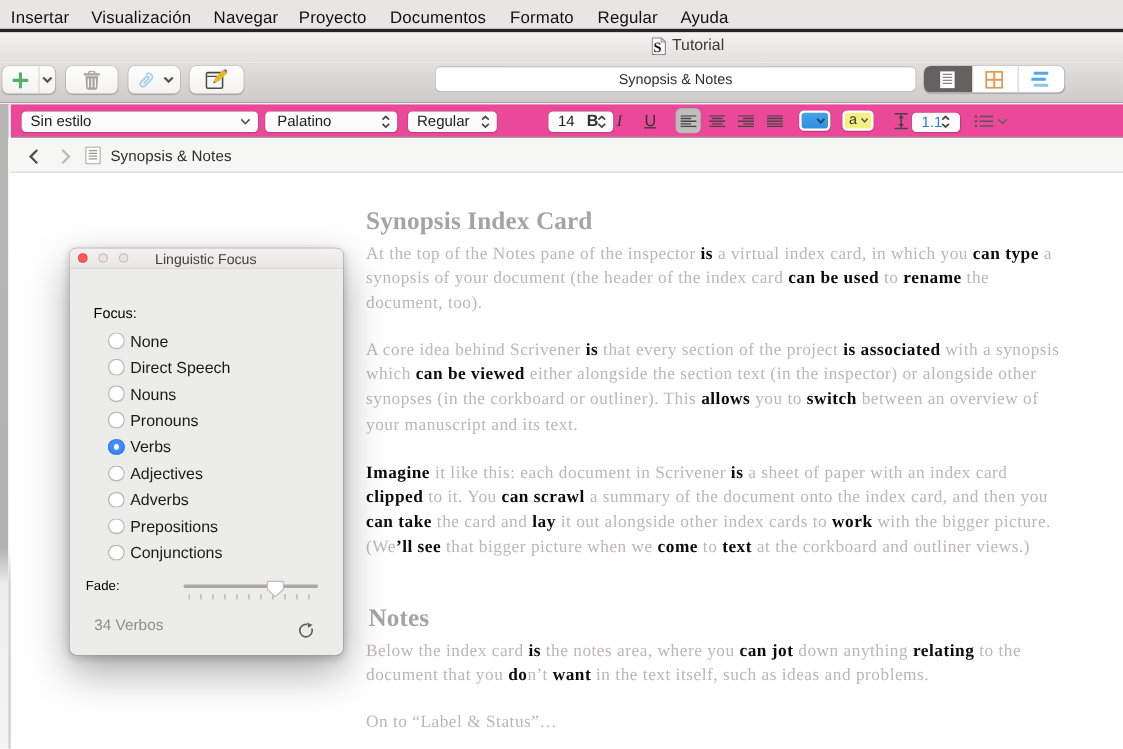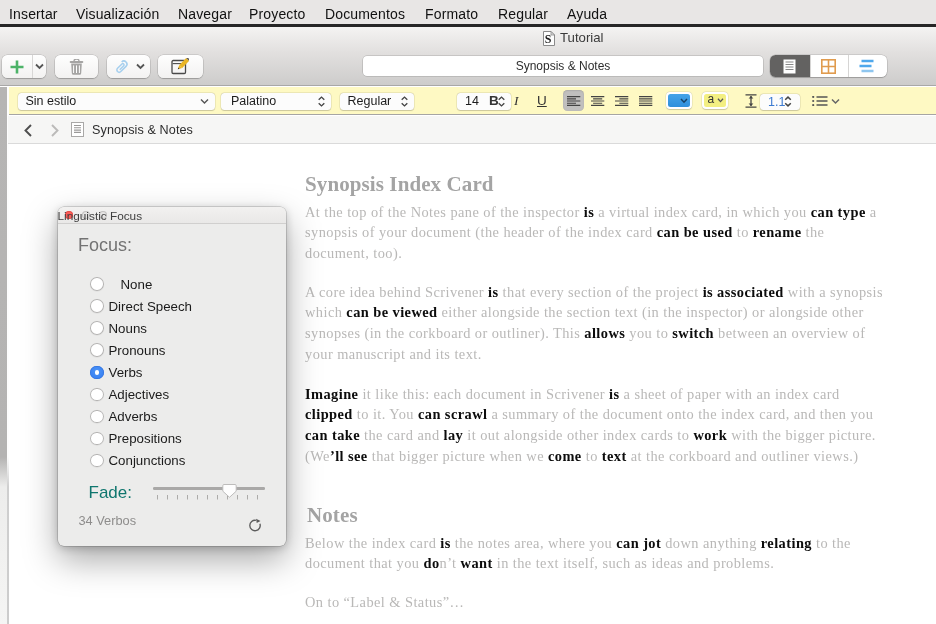--- a/index.html
+++ b/index.html
@@ -17,21 +17,21 @@
   #titlebar { left:0; top:26.5px; width:936px; height:25.5px;
               background:linear-gradient(#f4f3f2,#e2e0df); }
   #toolbar  { left:0; top:52px; width:936px; height:34px;
               background:linear-gradient(#e2e0df,#cdcccb);
               border-bottom:1px solid #a9a8a7; }
   .tbtn { position:absolute; top:3px; height:22.5px; border-radius:5.5px;
           background:linear-gradient(#fefefe,#f3f2f1);
           box-shadow:0 0 0 0.5px rgba(0,0,0,0.18), 0 1px 1px rgba(0,0,0,0.18); }
 
   
-  #formatbar { left:0; top:87px; width:936px; height:27.5px; background:#fef9c3;
+  #formatbar { left:0; top:87px; width:936px; height:27.5px; background:#ec4899;
                border-bottom:1.5px solid #a6a5a4; }
   .fbox { position:absolute; top:6px; height:17px; background:#fcfcfc; border-radius:3.5px;
           box-shadow:0 0 0 0.5px rgba(0,0,0,0.12), 0 0.5px 1px rgba(0,0,0,0.15);
           font-size:12.5px; color:#1c1c1c; }
   .fbox .lbl { position:absolute; top:1.2px; }
   .stp { position:absolute; top:3.2px; width:9px; height:11px; color:#444; }
 
   
   #pathbar { left:8px; top:115.5px; width:928px; height:28px; background:#f6f6f5;
              border-bottom:1px solid #dadada; }
@@ -51,21 +51,21 @@
         letter-spacing:0.43px; }
   .bl b { color:#0c0c0c; font-weight:bold; }
 
   
   #panel { left:57.5px; top:207px; width:228px; height:339px; border-radius:6px;
            background:#ececeb; box-shadow:0 0 0 0.5px rgba(0,0,0,0.25), 0 14px 34px rgba(0,0,0,0.34), 0 2px 8px rgba(0,0,0,0.2); }
   #ptitle { position:absolute; left:0; top:0; width:100%; height:16.5px;
             border-radius:6px 6px 0 0; background:linear-gradient(#f2f1f0,#e9e8e7);
             border-bottom:1px solid #d0cfce; }
   .tl { position:absolute; top:4.2px; width:8.2px; height:8.2px; border-radius:50%; }
-  #ptitle .txt { position:absolute; width:100%; text-align:left; top:1.5px;
+  #ptitle .txt { position:absolute; width:100%; text-align:center; top:1.5px;
                  font-size:11.8px; color:#3f3f3f; }
   .radio { position:absolute; left:32.5px; width:13.5px; height:13.5px; border-radius:50%;
            background:#fff; box-shadow:inset 0 0 0 1px #b6b5b4, 0 0.5px 1px rgba(0,0,0,0.08); }
   .rlbl { position:absolute; left:51px; font-size:13.3px; color:#1b1b1b; white-space:nowrap; }
 </style>
 </head>
 <body>
 
 <div class="abs" id="menubar">
   <span style="left:9px">Insertar</span>
@@ -284,43 +284,43 @@
 
 <div class="abs ser bl" style="top:593.5px;">On to “Label &amp; Status”…</div>
 
 <div class="abs" id="panel">
   <div id="ptitle">
     <div class="tl" style="left:7.2px;background:#fc5b57;box-shadow:inset 0 0 0 0.8px rgba(200,50,40,0.5);"></div>
     <div class="tl" style="left:24.7px;background:#e6e5e4;box-shadow:inset 0 0 0 1px #c3c2c1;"></div>
     <div class="tl" style="left:41.1px;background:#e6e5e4;box-shadow:inset 0 0 0 1px #c3c2c1;"></div>
     <div class="txt">Linguistic Focus</div>
   </div>
-  <div style="position:absolute;left:20.5px;top:28px;font-size:18px;color:#737373;">Focus:</div>
+  <div style="position:absolute;left:20.5px;top:47px;font-size:12px;color:#000000;">Focus:</div>
 
   <div class="radio" style="top:70.3px;"></div>
-    <div class="rlbl" style="top:69.5px;margin-left:12px;">None</div>
+    <div class="rlbl" style="top:69.5px;">None</div>
   <div class="radio" style="top:92.3px;"></div>
     <div class="rlbl" style="top:91.5px;">Direct Speech</div>
   <div class="radio" style="top:114.4px;"></div>
     <div class="rlbl" style="top:113.6px;">Nouns</div>
   <div class="radio" style="top:136.4px;"></div>
     <div class="rlbl" style="top:135.6px;">Pronouns</div>
   <div class="radio" style="top:158.5px;background:radial-gradient(circle at 50% 40%, #4e95f7, #2f78ef);box-shadow:inset 0 0 0 0.5px #2a6bd8;"></div>
   <div style="position:absolute;left:37px;top:163px;width:4.6px;height:4.6px;border-radius:50%;background:#fff;"></div>
   <div class="rlbl" style="top:157.7px;">Verbs</div>
   <div class="radio" style="top:180.5px;"></div>
     <div class="rlbl" style="top:179.7px;">Adjectives</div>
   <div class="radio" style="top:202.6px;"></div>
     <div class="rlbl" style="top:201.8px;">Adverbs</div>
   <div class="radio" style="top:224.6px;"></div>
     <div class="rlbl" style="top:223.8px;">Prepositions</div>
   <div class="radio" style="top:246.7px;"></div>
     <div class="rlbl" style="top:245.9px;">Conjunctions</div>
 
-  <div style="position:absolute;left:31px;top:275.8px;font-size:17px;color:#0f766e;">Fade:</div>
+  <div style="position:absolute;left:14px;top:275.8px;font-size:11px;color:#000000;">Fade:</div>
   <div style="position:absolute;left:95.3px;top:280.3px;width:112px;height:2.4px;background:#a9a8a7;border-radius:1.2px;"></div>
   <svg style="position:absolute;left:99px;top:288px" width="106" height="4.5" viewBox="0 0 106 4.5">
     <g stroke="#acaba9" stroke-width="1">
       <path d="M0.5 0 V4.5 M10.5 0 V4.5 M20.5 0 V4.5 M30.5 0 V4.5 M40.5 0 V4.5 M50.5 0 V4.5 M60.5 0 V4.5 M70.5 0 V4.5 M80.5 0 V4.5 M90.5 0 V4.5 M100.5 0 V4.5"></path>
     </g>
   </svg>
   <svg style="position:absolute;left:164px;top:275.5px" width="15" height="15" viewBox="0 0 15 15">
     <path d="M2 1.5 H13 a1.2 1.2 0 0 1 1.2 1.2 V8.2 L7.5 14.3 L0.8 8.2 V2.7 A1.2 1.2 0 0 1 2 1.5 Z" fill="#fefefe" stroke="#bdbcbb" stroke-width="1"></path>
   </svg>
 

